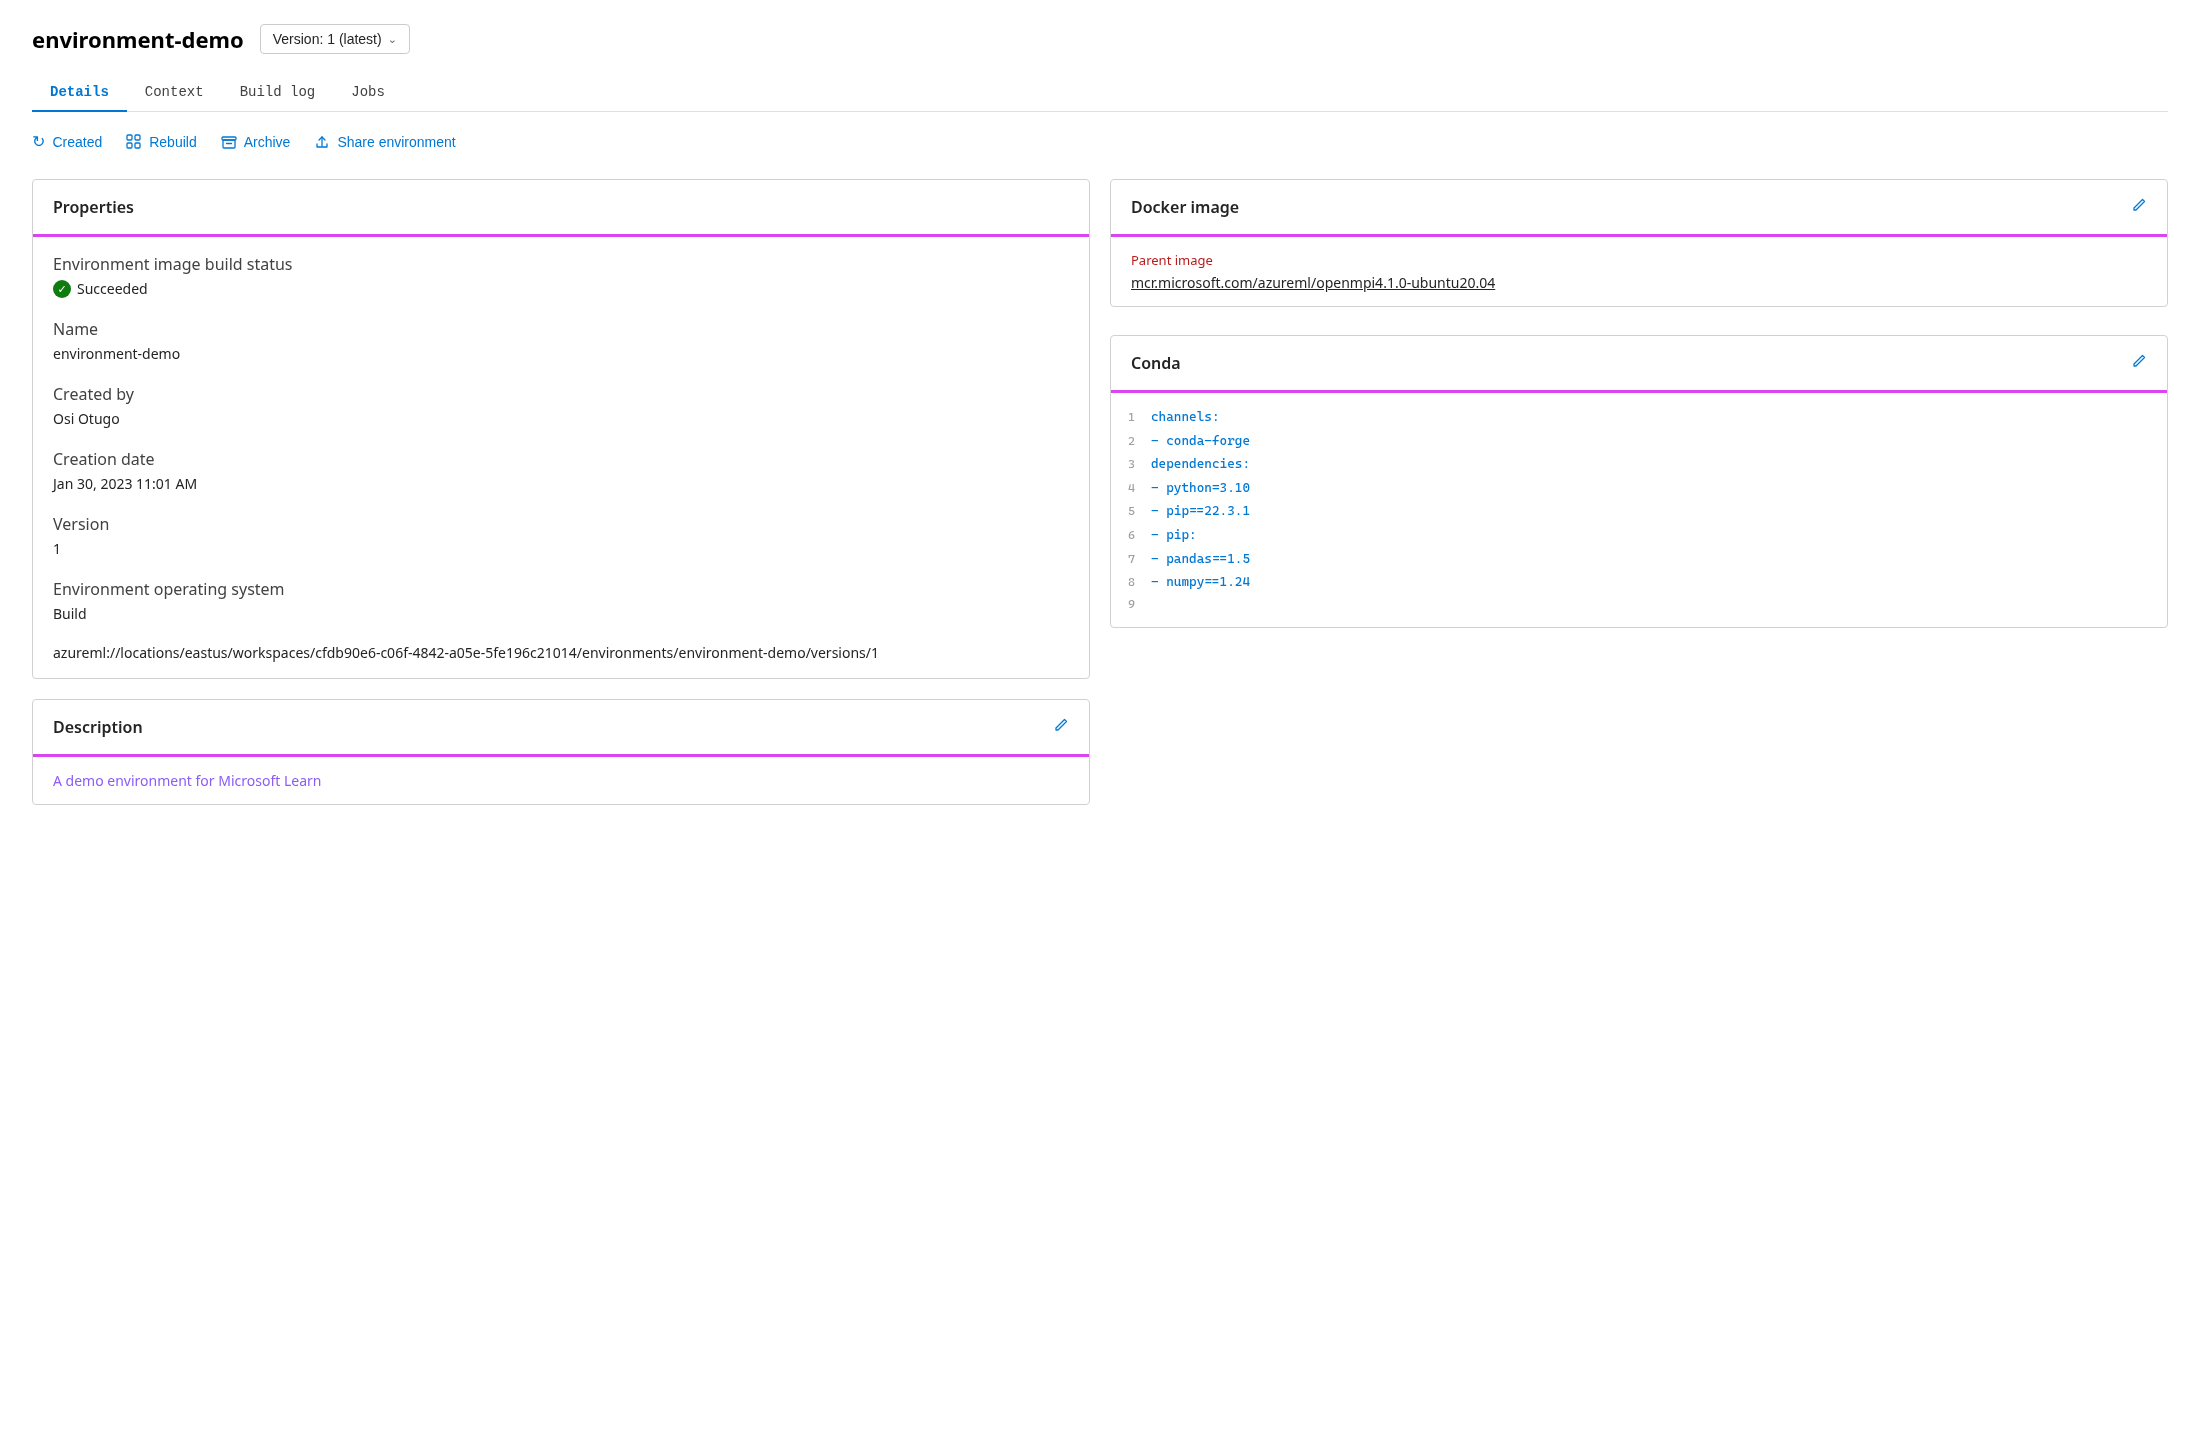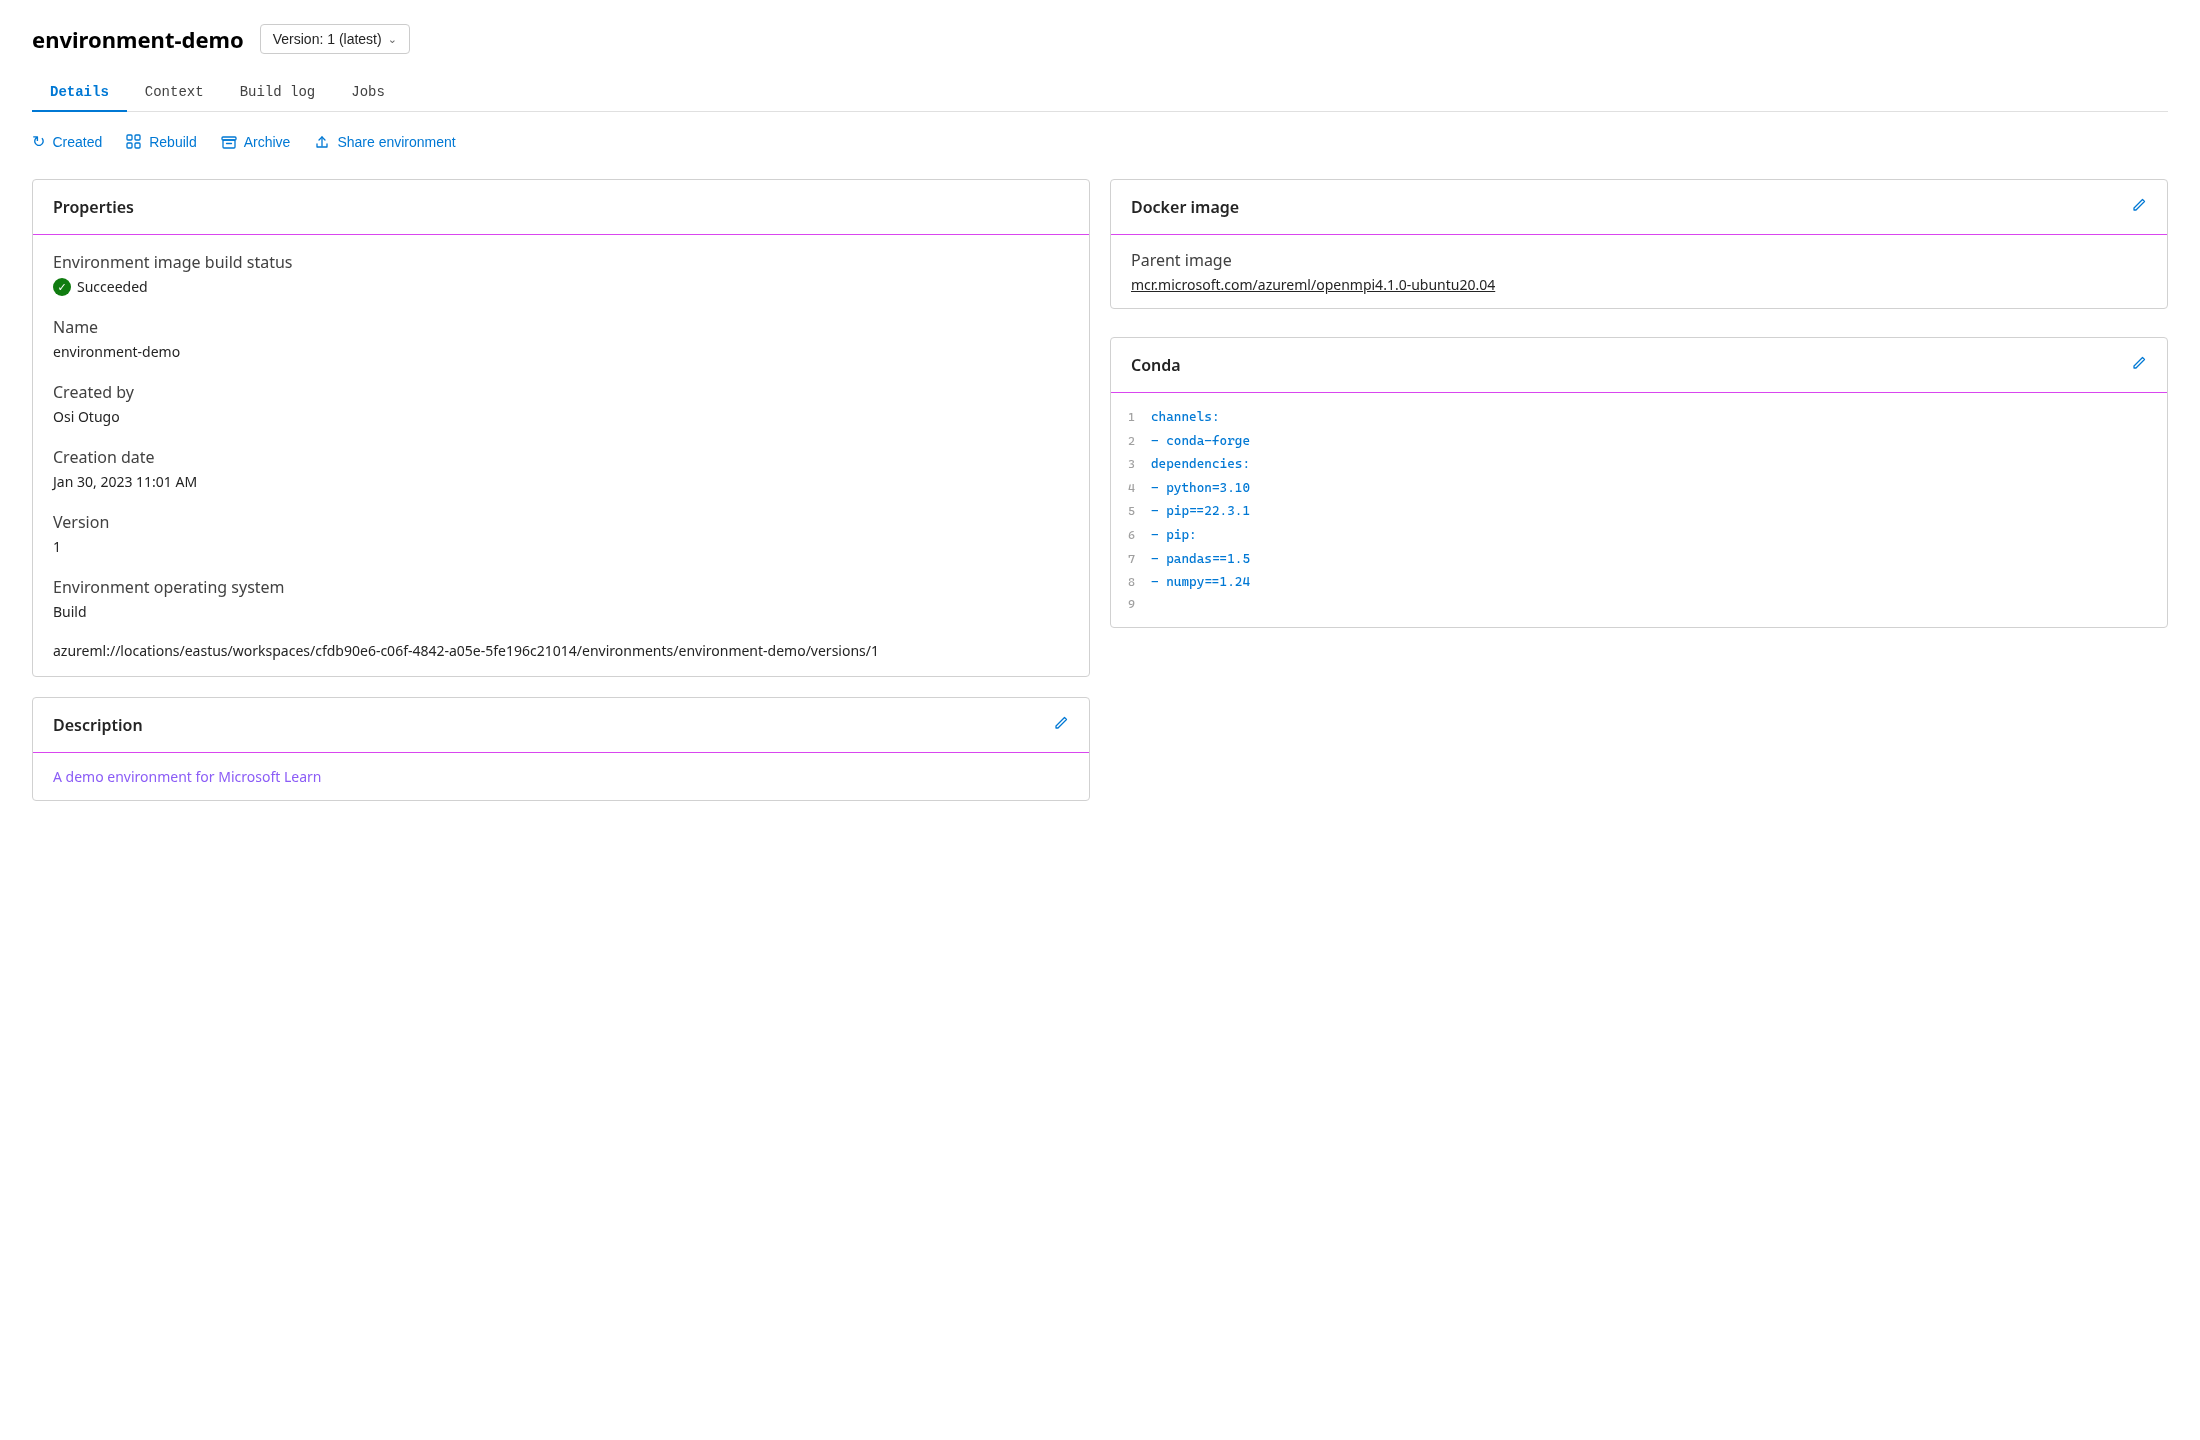--- a/index.html
+++ b/index.html
@@ -119,21 +119,21 @@
       border: 1px solid #d1d1d1;
       border-radius: 4px;
       background: #fff;
     }
 
     .card-header {
       display: flex;
       align-items: center;
       justify-content: space-between;
       padding: 16px 20px;
-      border-bottom: 1px solid #d946ef;
+      border-bottom: 3px solid #d946ef;
     }
 
     .card-title {
       font-size: 16px;
       font-weight: 600;
       color: #242424;
     }
 
     .edit-icon {
       color: #0078d4;
@@ -185,22 +185,22 @@
       font-size: 11px;
       flex-shrink: 0;
     }
 
     
     .docker-body {
       padding: 14px 20px;
     }
 
     .docker-label {
-      font-size: 16px;
-      color: #404040;
+      font-size: 13px;
+      color: #b91c1c;
       margin-bottom: 4px;
     }
 
     .docker-value {
       font-size: 14px;
       color: #242424;
       text-decoration: underline;
     }
 
     

